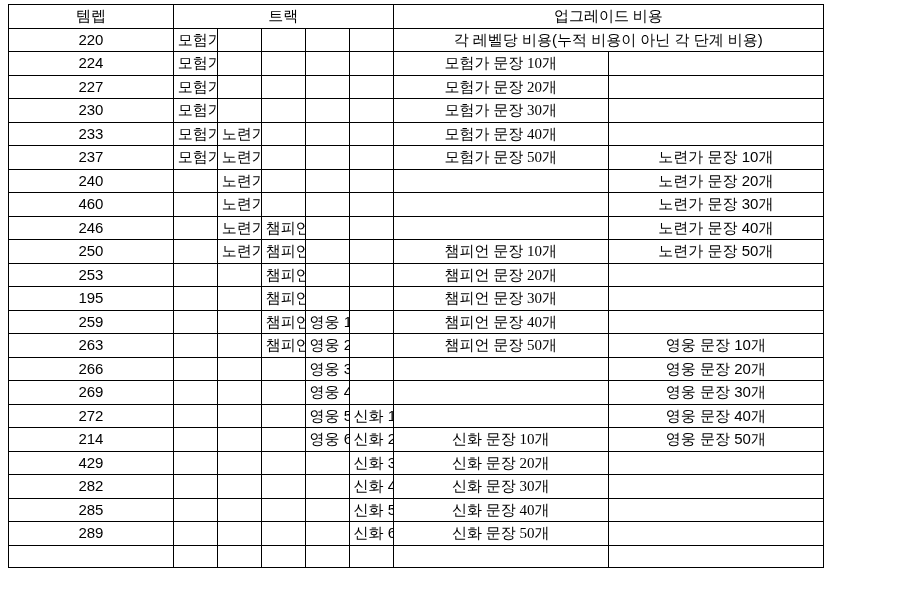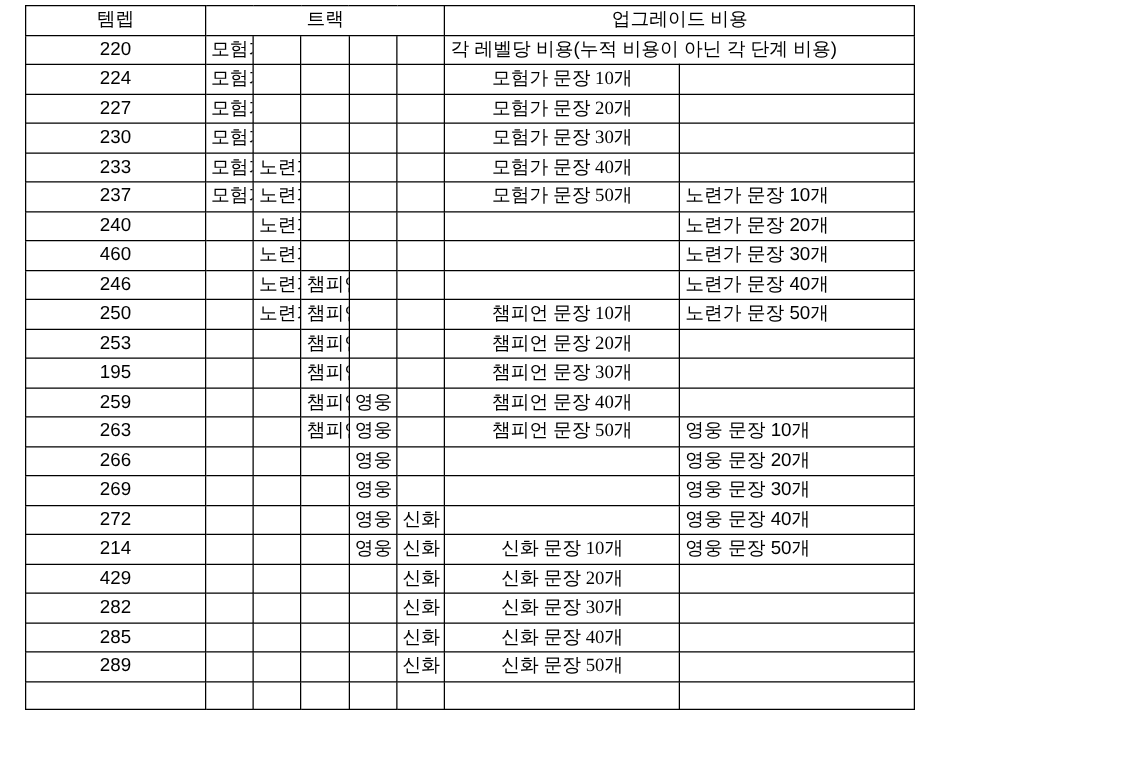--- a/index.html
+++ b/index.html
@@ -17,45 +17,45 @@
   #sheet {
     position: relative;
     width: 900px;
     height: 606px;
     box-sizing: border-box;
     padding: 4px 6px 0 6px;
   }
   table.grid {
     border-collapse: collapse;
     table-layout: fixed;
-    width: 712px;
-    margin-left: 14px;
+    width: 816px;
+    margin-left: 2px;
   }
   table.grid td, table.grid th {
     border: 1px solid #000000;
     font-weight: normal;
     font-size: 15px;
     line-height: 1.1;
     padding: 3px 4px;
     height: 22px;
     box-sizing: border-box;
     white-space: nowrap;
     overflow: hidden;
   }
   .c-temp   { width: 72px; text-align: center; }
   .c-t1     { width: 96px; text-align: center; }
   .c-t2     { width: 96px; text-align: center; }
   .c-t3     { width: 96px; text-align: center; }
   .c-t4     { width: 78px; text-align: center; }
   .c-t5     { width: 72px; text-align: center; }
   .c-u1     { width: 188px; text-align: center; font-family: Liberation Serif, serif; }
-  .c-u2     { width: 170px; }
+  .c-u2     { width: 170px; text-align: center; }
 
   .hdr { text-align: center; font-size: 15px; }
-  .note { font-size: 15px; }
+  .note { text-align: center; font-size: 15px; }
 </style>
 </head>
 <body>
 
 <div id="sheet">
   <table class="grid">
     <thead>
       <tr>
         <th class="c-temp hdr">템렙</th>
         <th class="c-t1 hdr" colspan="5">트랙</th>

